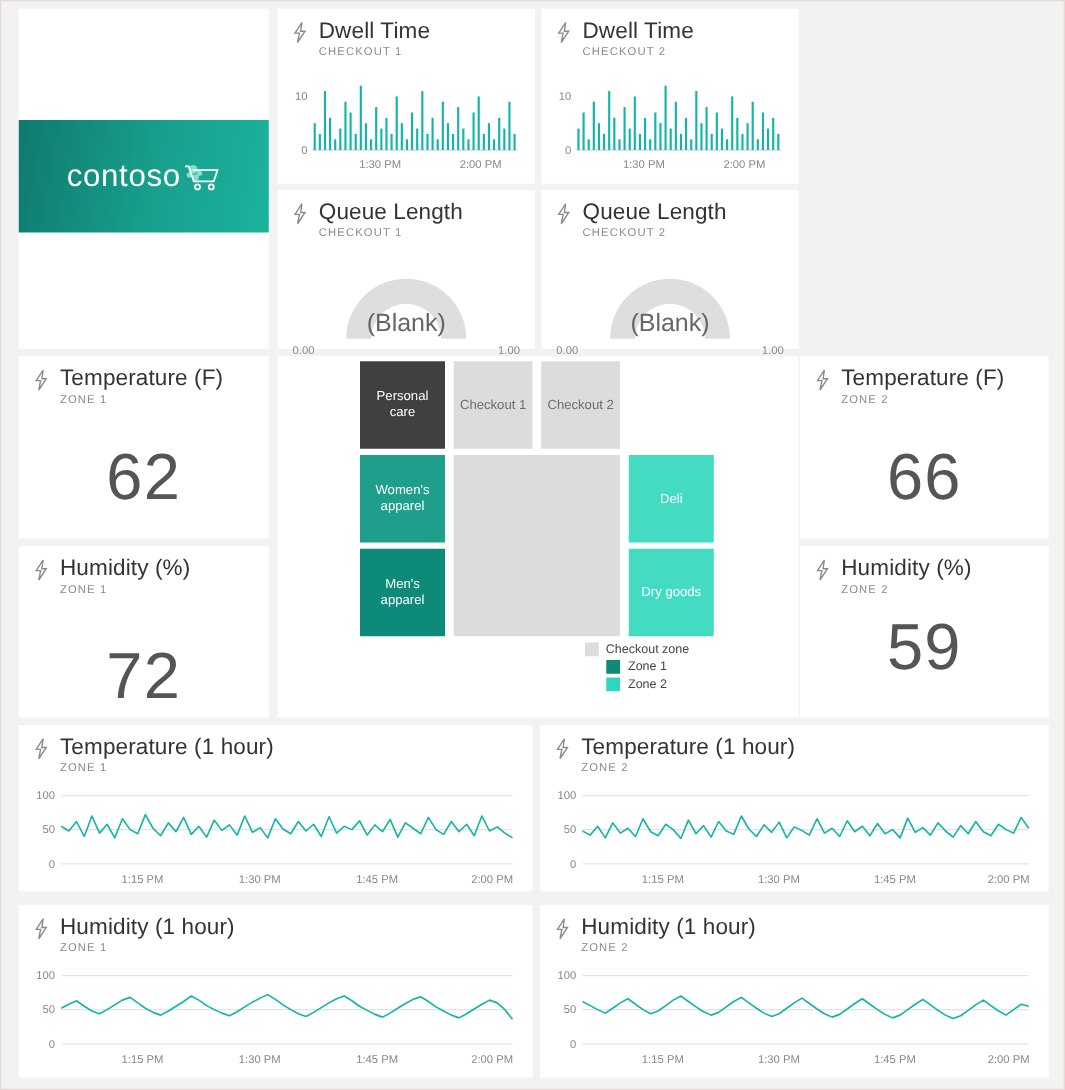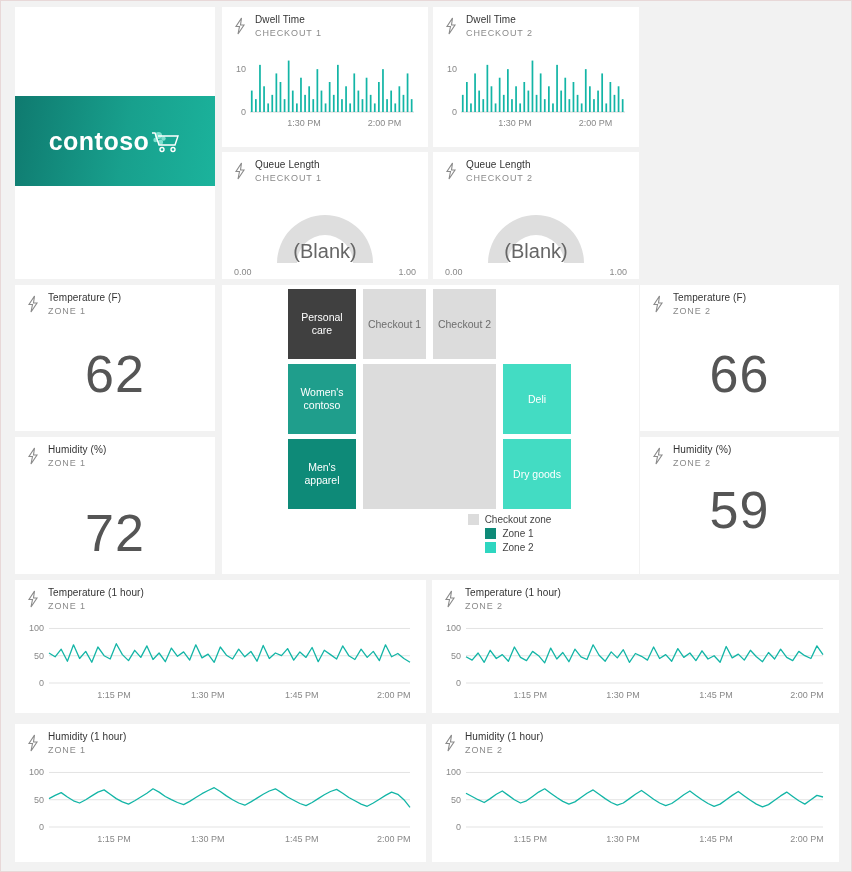--- a/index.html
+++ b/index.html
@@ -34,21 +34,21 @@
   .bolt-icon {
     width: 16px;
     height: 18px;
     flex: 0 0 16px;
     margin-right: 7px;
     margin-top: 2px;
   }
   .bolt-icon svg { display: block; }
   .titles { line-height: 1.05; }
   .tile-title {
-    font-size: 10px;
+    font-size: 18px;
     color: #333333;
     letter-spacing: 0.1px;
   }
   .tile-sub {
     font-size: 9px;
     color: #8a8a8a;
     letter-spacing: 0.9px;
     margin-top: 3px;
   }
   .big-number {
@@ -66,21 +66,21 @@
     left: 0; top: 89px;
     width: 200px; height: 90px;
     background: linear-gradient(100deg, #0f7a6f 0%, #18a08d 55%, #1bb39c 100%);
     display: flex;
     align-items: center;
     justify-content: center;
   }
   .logo-text {
     color: #ffffff;
     font-size: 25px;
-    font-weight: 700;
+    font-weight: 400;
     letter-spacing: 0.5px;
   }
   .logo-cart { margin-left: 2px; margin-top: 6px; }
 
   
   #dwell1 { left: 221px; top: 6px; width: 206px; height: 140px; }
   #dwell2 { left: 432px; top: 6px; width: 206px; height: 140px; }
   
   #queue1 { left: 221px; top: 151px; width: 206px; height: 127px; }
   #queue2 { left: 432px; top: 151px; width: 206px; height: 127px; }
@@ -412,21 +412,21 @@
       </span>
     </div>
     <div class="big-number" style="margin-top:12px;">59</div>
   </div>
 
   <div class="tile" id="map-tile">
     <div class="map-grid" id="map-grid">
         <div class="zone" style="left: 66px; top: 4px; width: 68px; height: 70px; background: #404040;">Personal care</div>
         <div class="zone checkout" style="left: 141px; top: 4px; width: 63px; height: 70px; background: rgb(220, 220, 220);">Checkout 1</div>
         <div class="zone checkout" style="left: 211px; top: 4px; width: 63px; height: 70px; background: rgb(220, 220, 220);">Checkout 2</div>
-        <div class="zone" style="left: 66px; top: 79px; width: 68px; height: 70px; background: rgb(31, 158, 140);">Women's contoso</div>
+        <div class="zone" style="left: 66px; top: 79px; width: 68px; height: 70px; background: rgb(31, 158, 140);">Women's apparel</div>
         <div class="zone" style="left: 281px; top: 79px; width: 68px; height: 70px; background: rgb(67, 220, 195);">Deli</div>
         <div class="zone" style="left: 281px; top: 154px; width: 68px; height: 70px; background: rgb(67, 220, 195);">Dry goods</div>
         <div class="zone" style="left: 66px; top: 154px; width: 68px; height: 70px; background: rgb(14, 138, 120);">Men's apparel</div>
         <div class="zone checkout" style="left: 141px; top: 79px; width: 133px; height: 145px; background: rgb(220, 220, 220);"></div>
       </div>
     <div class="legend" id="map-legend">
         <div class="legend-row">
           <span class="legend-swatch" style="background: rgb(220, 220, 220);"></span>
           <span>Checkout zone</span>
         </div>

